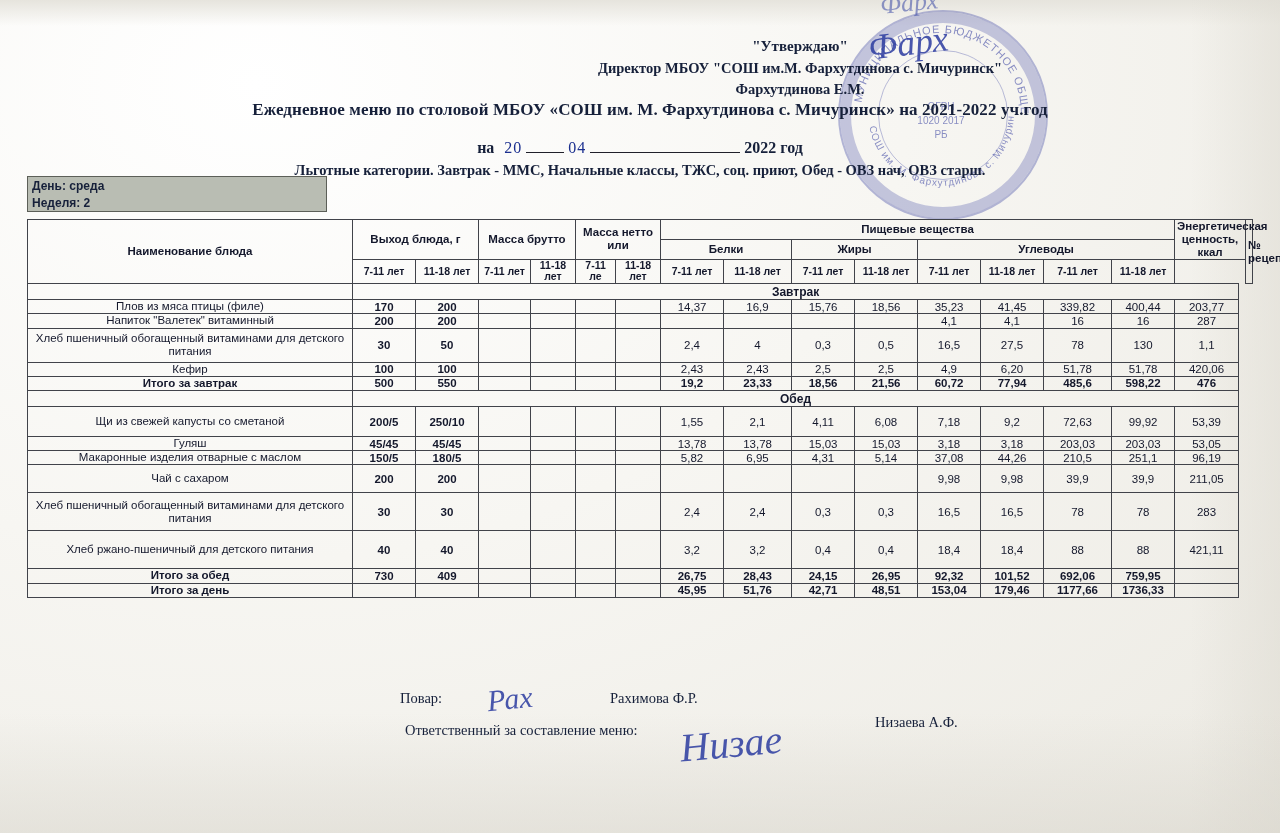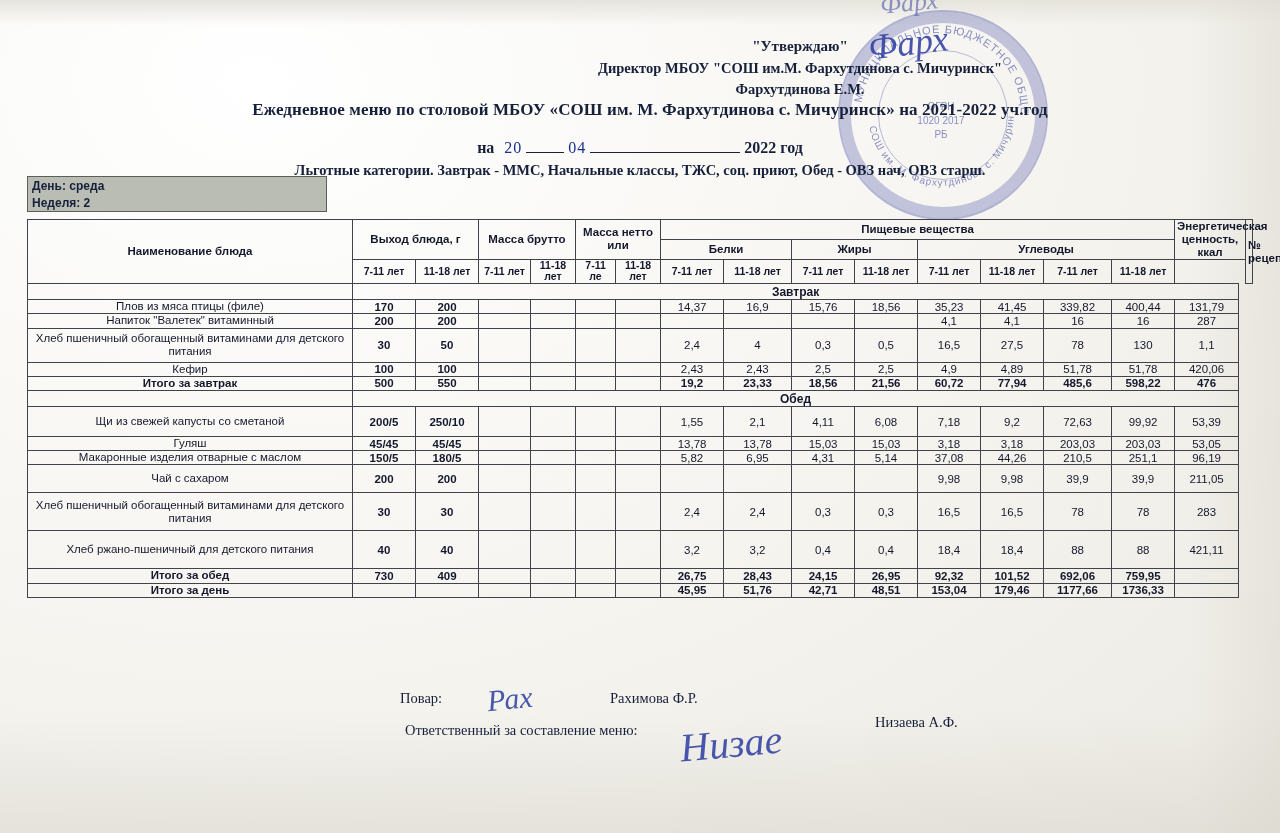--- a/index.html
+++ b/index.html
@@ -368,21 +368,21 @@
           <td></td>
           <td></td>
           <td>14,37</td>
           <td>16,9</td>
           <td>15,76</td>
           <td>18,56</td>
           <td>35,23</td>
           <td>41,45</td>
           <td>339,82</td>
           <td>400,44</td>
-          <td>131,79</td>
+          <td>203,77</td>
         </tr>
 
         <tr>
           <td class="dish">Напиток "Валетек" витаминный</td>
           <td class="num">200</td>
           <td class="num">200</td>
           <td></td>
           <td></td>
           <td></td>
           <td></td>
@@ -422,21 +422,21 @@
           <td class="num">100</td>
           <td></td>
           <td></td>
           <td></td>
           <td></td>
           <td>2,43</td>
           <td>2,43</td>
           <td>2,5</td>
           <td>2,5</td>
           <td>4,9</td>
-          <td>4,89</td>
+          <td>6,20</td>
           <td>51,78</td>
           <td>51,78</td>
           <td>420,06</td>
         </tr>
 
         <tr class="total">
           <td class="dish">Итого за завтрак</td>
           <td class="num">500</td>
           <td class="num">550</td>
           <td></td>

